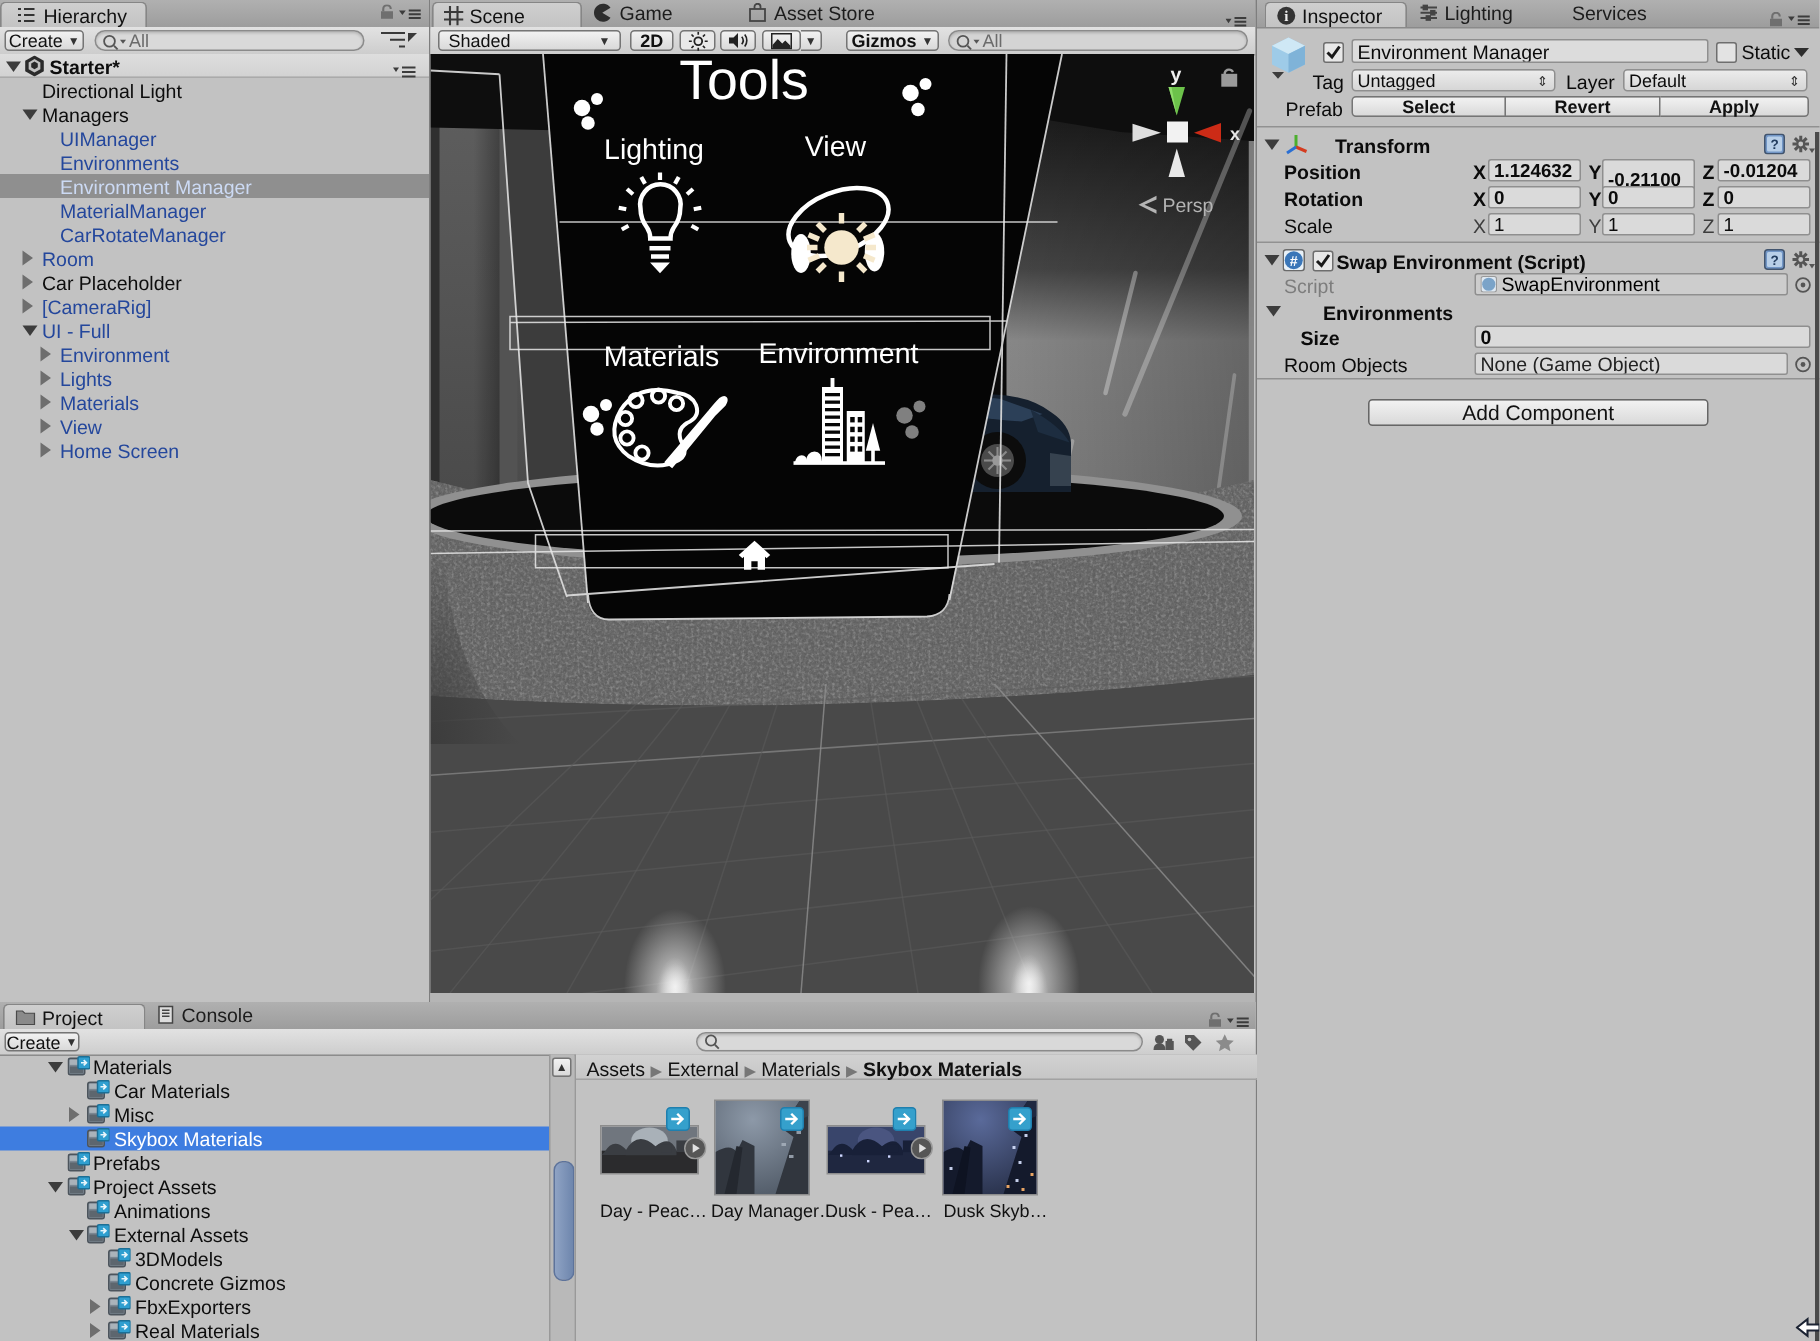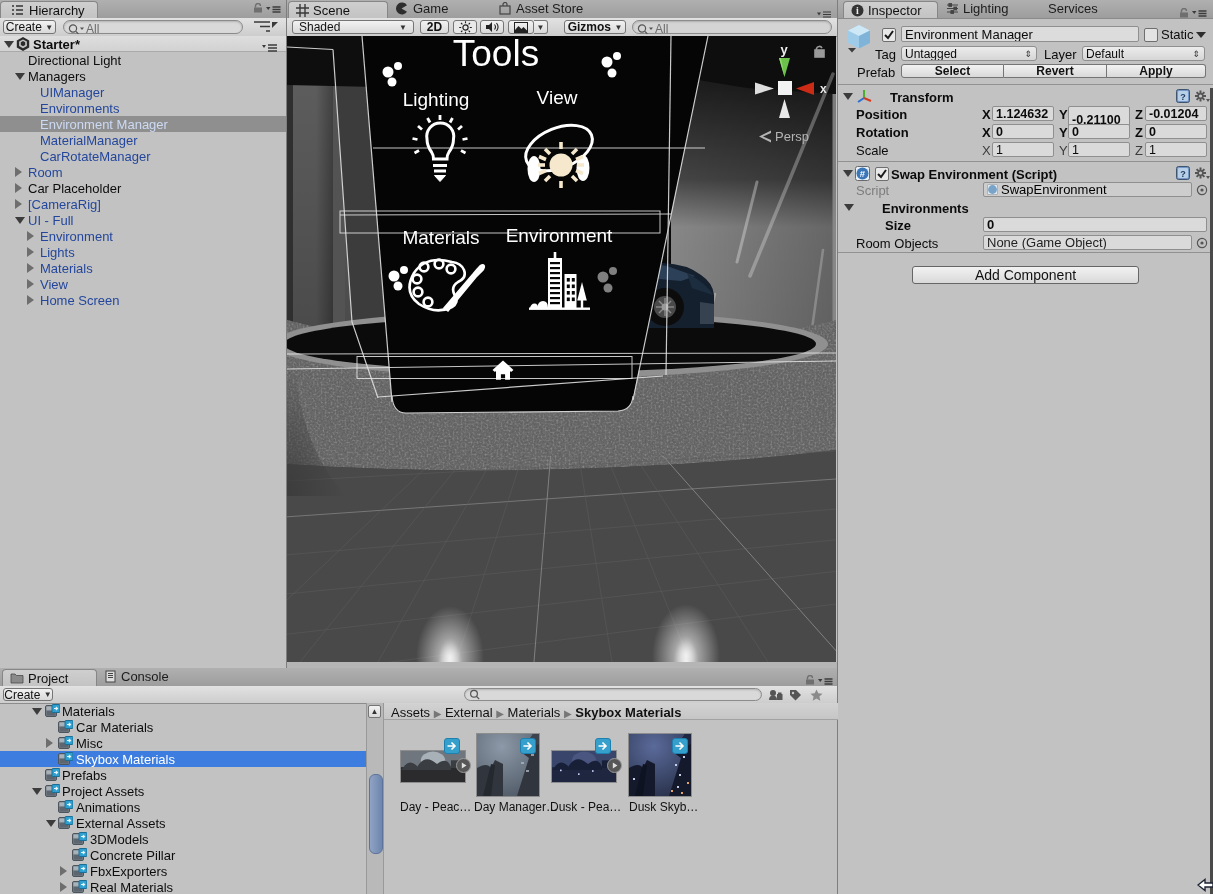--- a/index.html
+++ b/index.html
@@ -635,21 +635,21 @@
           <rect x="0.5" y="0.5" width="14" height="14" rx="2" fill="#dfe9f2" stroke="#999"></rect>
           <circle cx="7.5" cy="7.5" r="6" fill="#7aa3c8"></circle>
         </svg>SwapEnvironment
     </div>
     <svg class="abs" style="left:358px;top:166px" width="12" height="12" viewBox="0 0 12 12">
         <circle cx="6" cy="6" r="4.6" fill="none" stroke="#555" stroke-width="1.2"></circle>
         <circle cx="6" cy="6" r="1.6" fill="#555"></circle>
       </svg>
     <div class="abs fold open" style="left:6px;top:186px;"></div>
     <div class="abs lbl13 b" style="left:19px;top:183px;padding-left:25px;">Environments</div>
-    <div class="abs lbl13 b" style="left:47px;top:200px;">Size</div>
+    <div class="abs lbl13 b" style="left:29px;top:200px;">Size</div>
     <div class="abs field b" style="left:145px;top:199px;width:224px;height:15px;font-size:13px;">0</div>
     <div class="abs lbl13" style="left:18px;top:218px;">Room Objects</div>
     <div class="abs field" style="left:145px;top:217px;width:209px;height:15px;font-size:13px;color:#222;">None (Game Object)</div>
     <svg class="abs" style="left:358px;top:219px" width="12" height="12" viewBox="0 0 12 12">
         <circle cx="6" cy="6" r="4.6" fill="none" stroke="#555" stroke-width="1.2"></circle>
         <circle cx="6" cy="6" r="1.6" fill="#555"></circle>
       </svg>
     <div class="abs" style="left:0;top:234px;width:376px;height:1px;background:#919191;"></div>
     <div class="abs btn" style="left:74px;top:248px;width:227px;height:18px;font-size:14px;border-radius:3px;border-color:#666;">Add Component</div>
   </div>
@@ -798,21 +798,21 @@
           <span style="position:absolute;left:90px;top:1px;color:#0d0d0d">3DModels</span>
         </div>
         <div class="row" style="top:144px;">
           <svg style="position:absolute;left:72px;top:1px" width="15" height="14" viewBox="0 0 15 14">
             <rect x="0.5" y="1.5" width="11" height="11" rx="1.5" fill="#7c8792" stroke="#4c545c"></rect>
             <rect x="1.5" y="2.5" width="9" height="3.4" fill="#aab3ba"></rect>
             <rect x="1.5" y="7" width="9" height="4.6" fill="#5d666e"></rect>
             <rect x="7" y="0.5" width="8" height="8" rx="1" fill="#2f9fd0" stroke="#1b6f96"></rect>
             <path d="M9 4.5h3M10.8 2.8l1.8 1.7-1.8 1.7" stroke="#e8f6fc" stroke-width="1.1" fill="none"></path>
           </svg>
-          <span style="position:absolute;left:90px;top:1px;color:#0d0d0d">Concrete Pillar</span>
+          <span style="position:absolute;left:90px;top:1px;color:#0d0d0d">Concrete Gizmos</span>
         </div>
         <div class="row" style="top:176px;">
           <span class="fold closed" style="position:absolute;left:60px;top:3px;"></span>
           <svg style="position:absolute;left:72px;top:1px" width="15" height="14" viewBox="0 0 15 14">
             <rect x="0.5" y="1.5" width="11" height="11" rx="1.5" fill="#7c8792" stroke="#4c545c"></rect>
             <rect x="1.5" y="2.5" width="9" height="3.4" fill="#aab3ba"></rect>
             <rect x="1.5" y="7" width="9" height="4.6" fill="#5d666e"></rect>
             <rect x="7" y="0.5" width="8" height="8" rx="1" fill="#2f9fd0" stroke="#1b6f96"></rect>
             <path d="M9 4.5h3M10.8 2.8l1.8 1.7-1.8 1.7" stroke="#e8f6fc" stroke-width="1.1" fill="none"></path>
           </svg>

